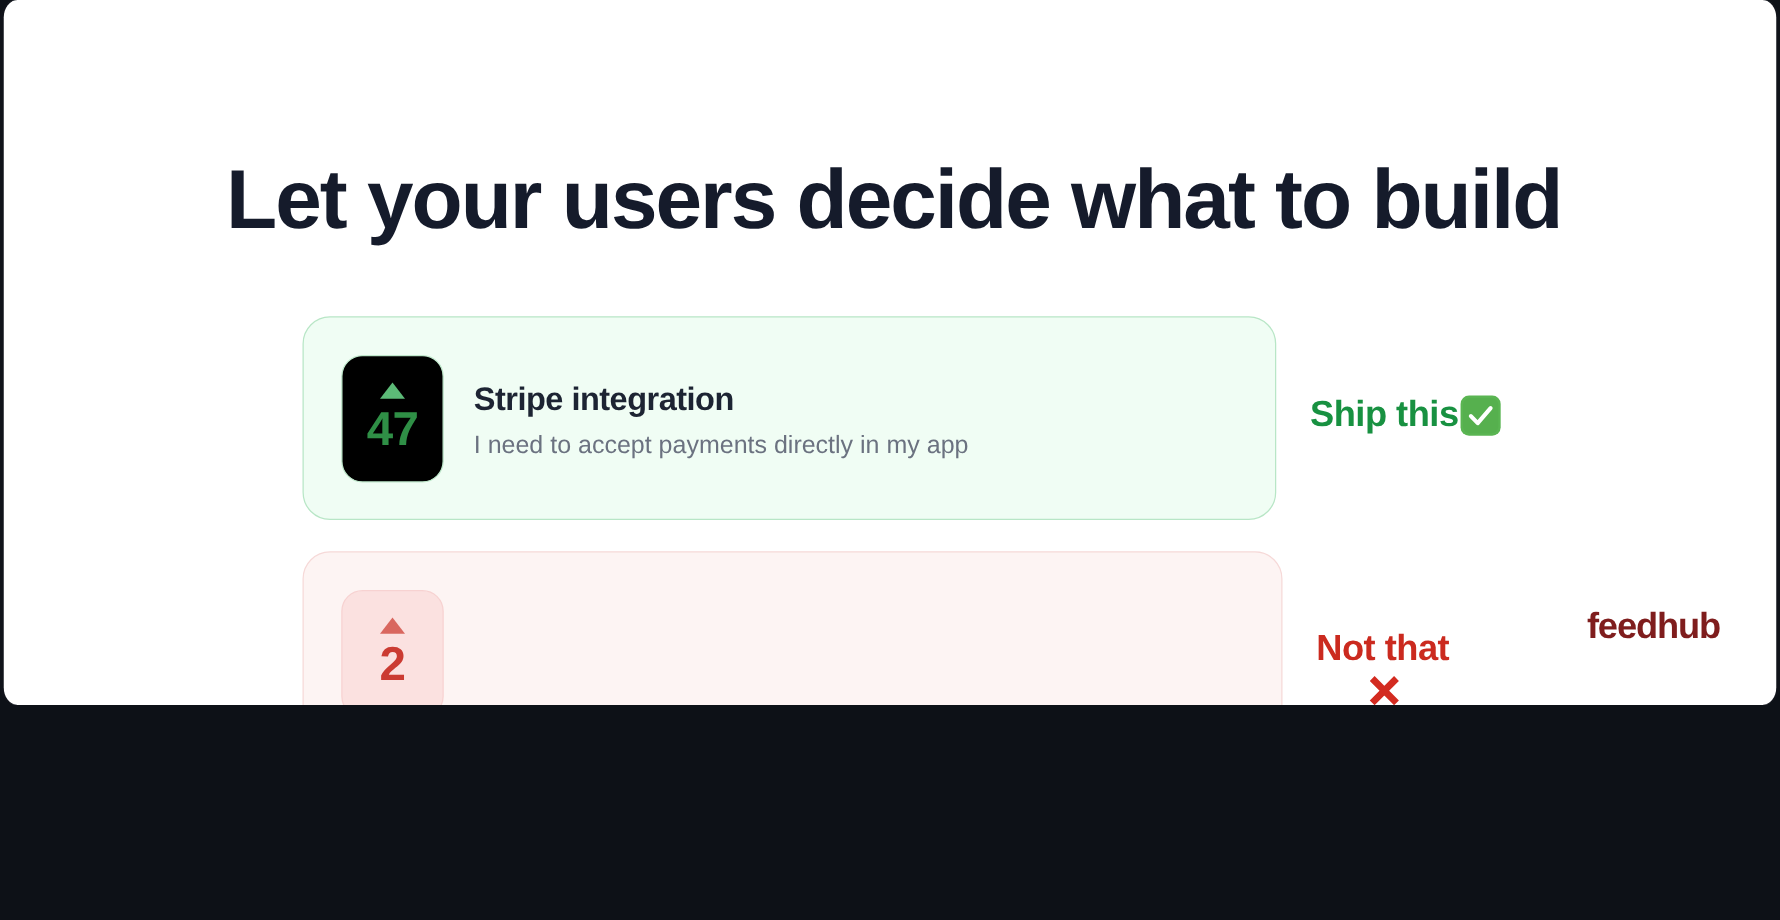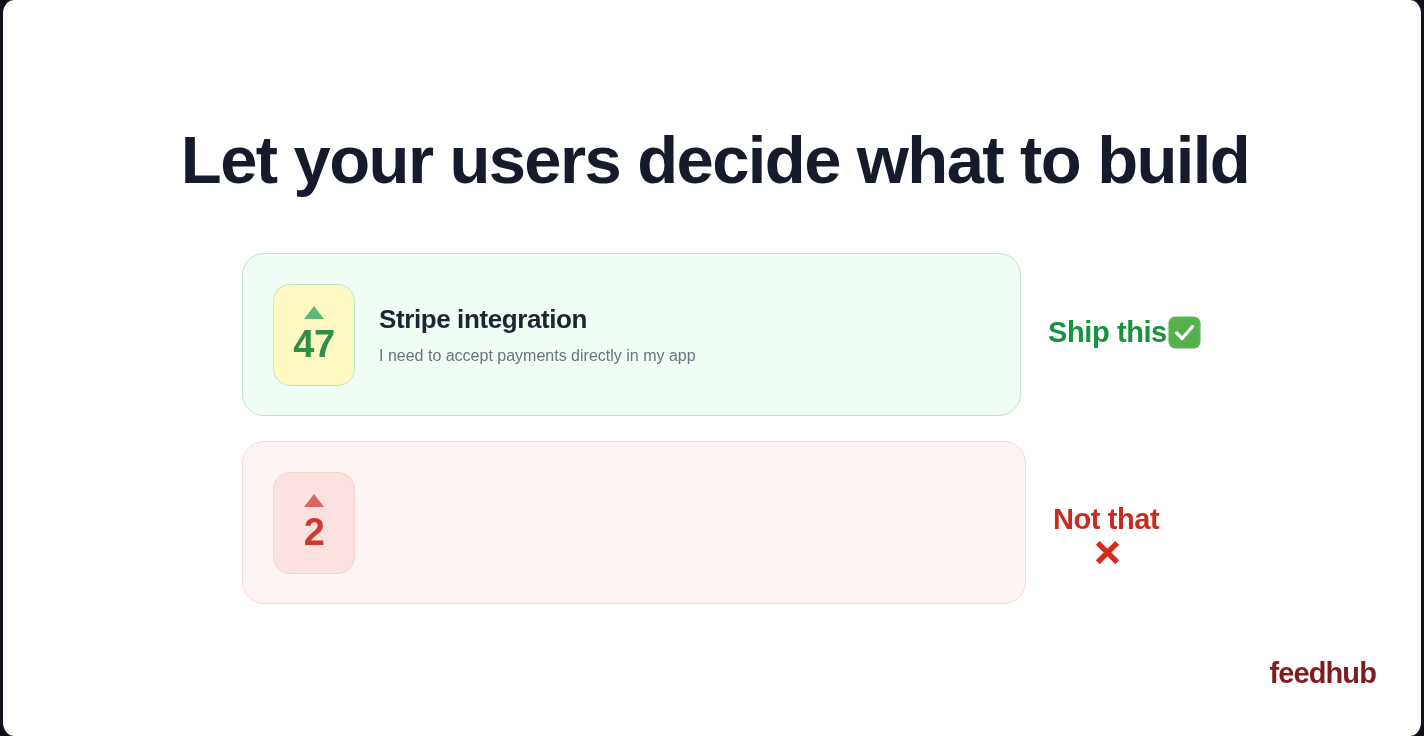--- a/index.html
+++ b/index.html
@@ -11,21 +11,21 @@
   }
 
   body {
     font-family: "Liberation Sans", sans-serif;
     overflow: hidden;
   }
 
   #slide {
     position: relative;
     width: 1424px;
-    height: 736px;
+    height: 564px;
     background: #ffffff;
     border-radius: 14px;
     overflow: hidden;
     border-left: 3px solid #10131a;
     border-right: 3px solid #10131a;
     text-decoration: underline;
   }
 
   
   .slide-title {
@@ -84,21 +84,21 @@
     height: 102px;
     border-radius: 17px;
     display: flex;
     flex-direction: column;
     align-items: center;
     justify-content: center;
     flex: 0 0 auto;
   }
 
   .vote.up {
-    background: #fef9c3;
+    background: #000000;
     border: 1.4px solid #bfe8cb;
   }
 
   .vote.down {
     background: #fbe1e0;
     border: 1.4px solid #f7d2d1;
   }
 
   .arrow {
     width: 0;
@@ -126,21 +126,21 @@
     font-size: 26px;
     font-weight: 700;
     letter-spacing: -0.4px;
     color: #1d2433;
     line-height: 34px;
     white-space: nowrap;
   }
 
   .card-desc {
     margin-top: 8px;
-    font-size: 16px;
+    font-size: 20px;
     font-weight: 400;
     color: #6b7280;
     line-height: 24px;
     white-space: nowrap;
   }
 
   
   .verdict {
     position: absolute;
     display: flex;

